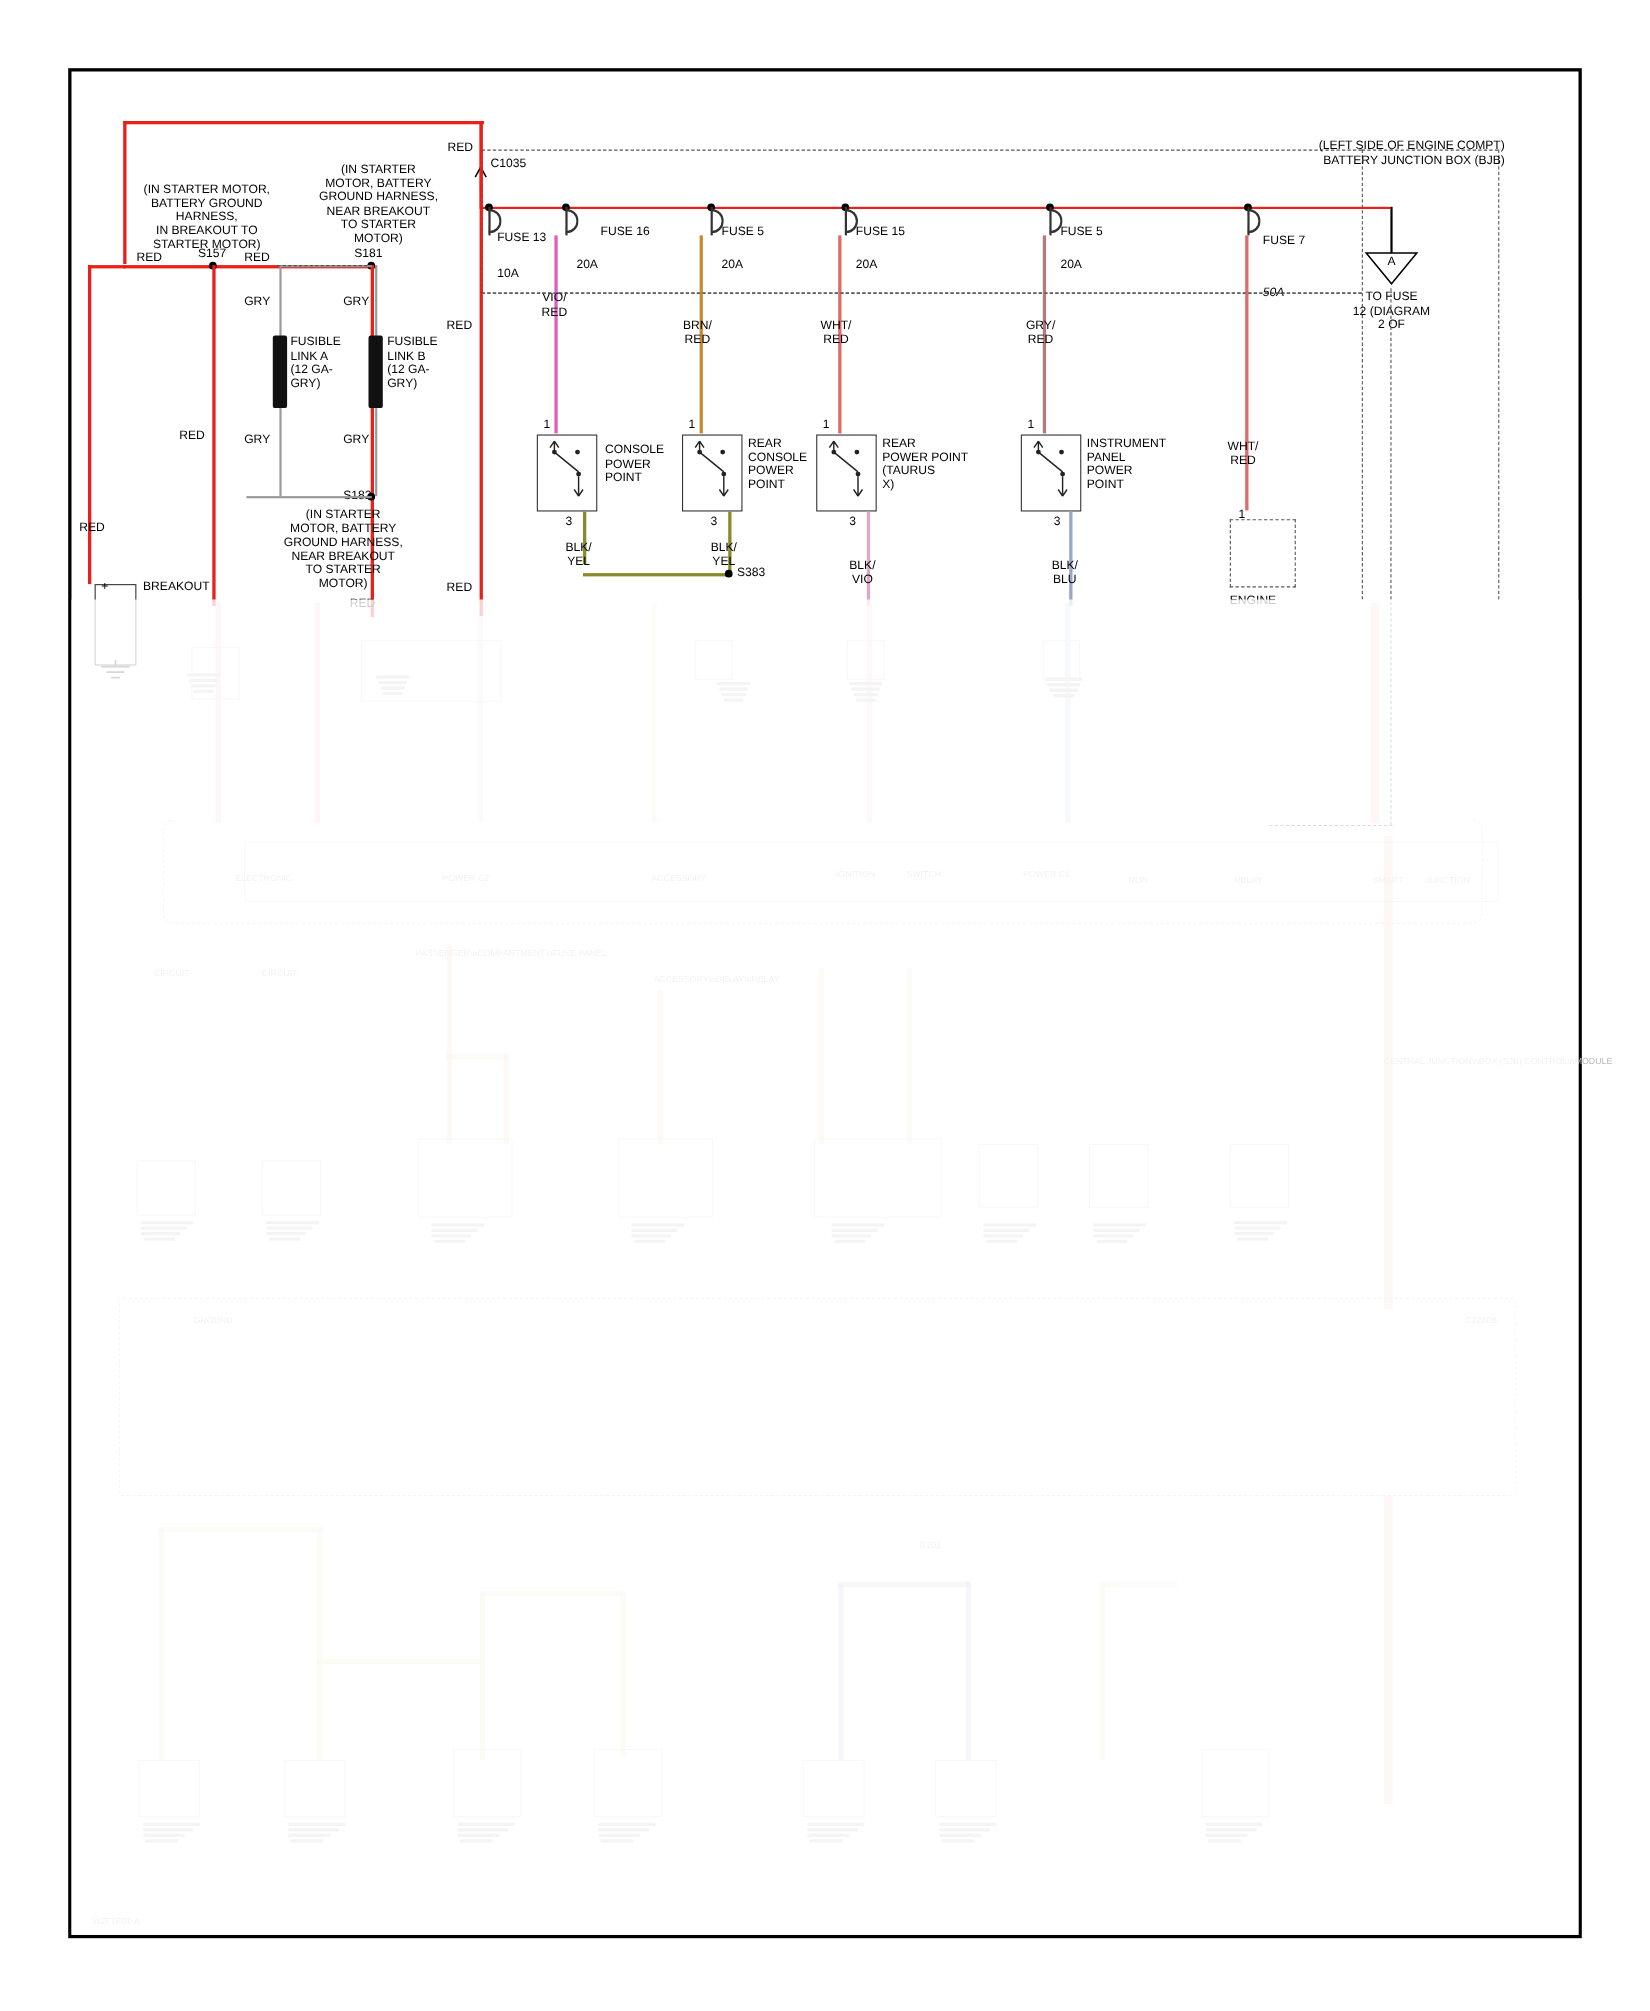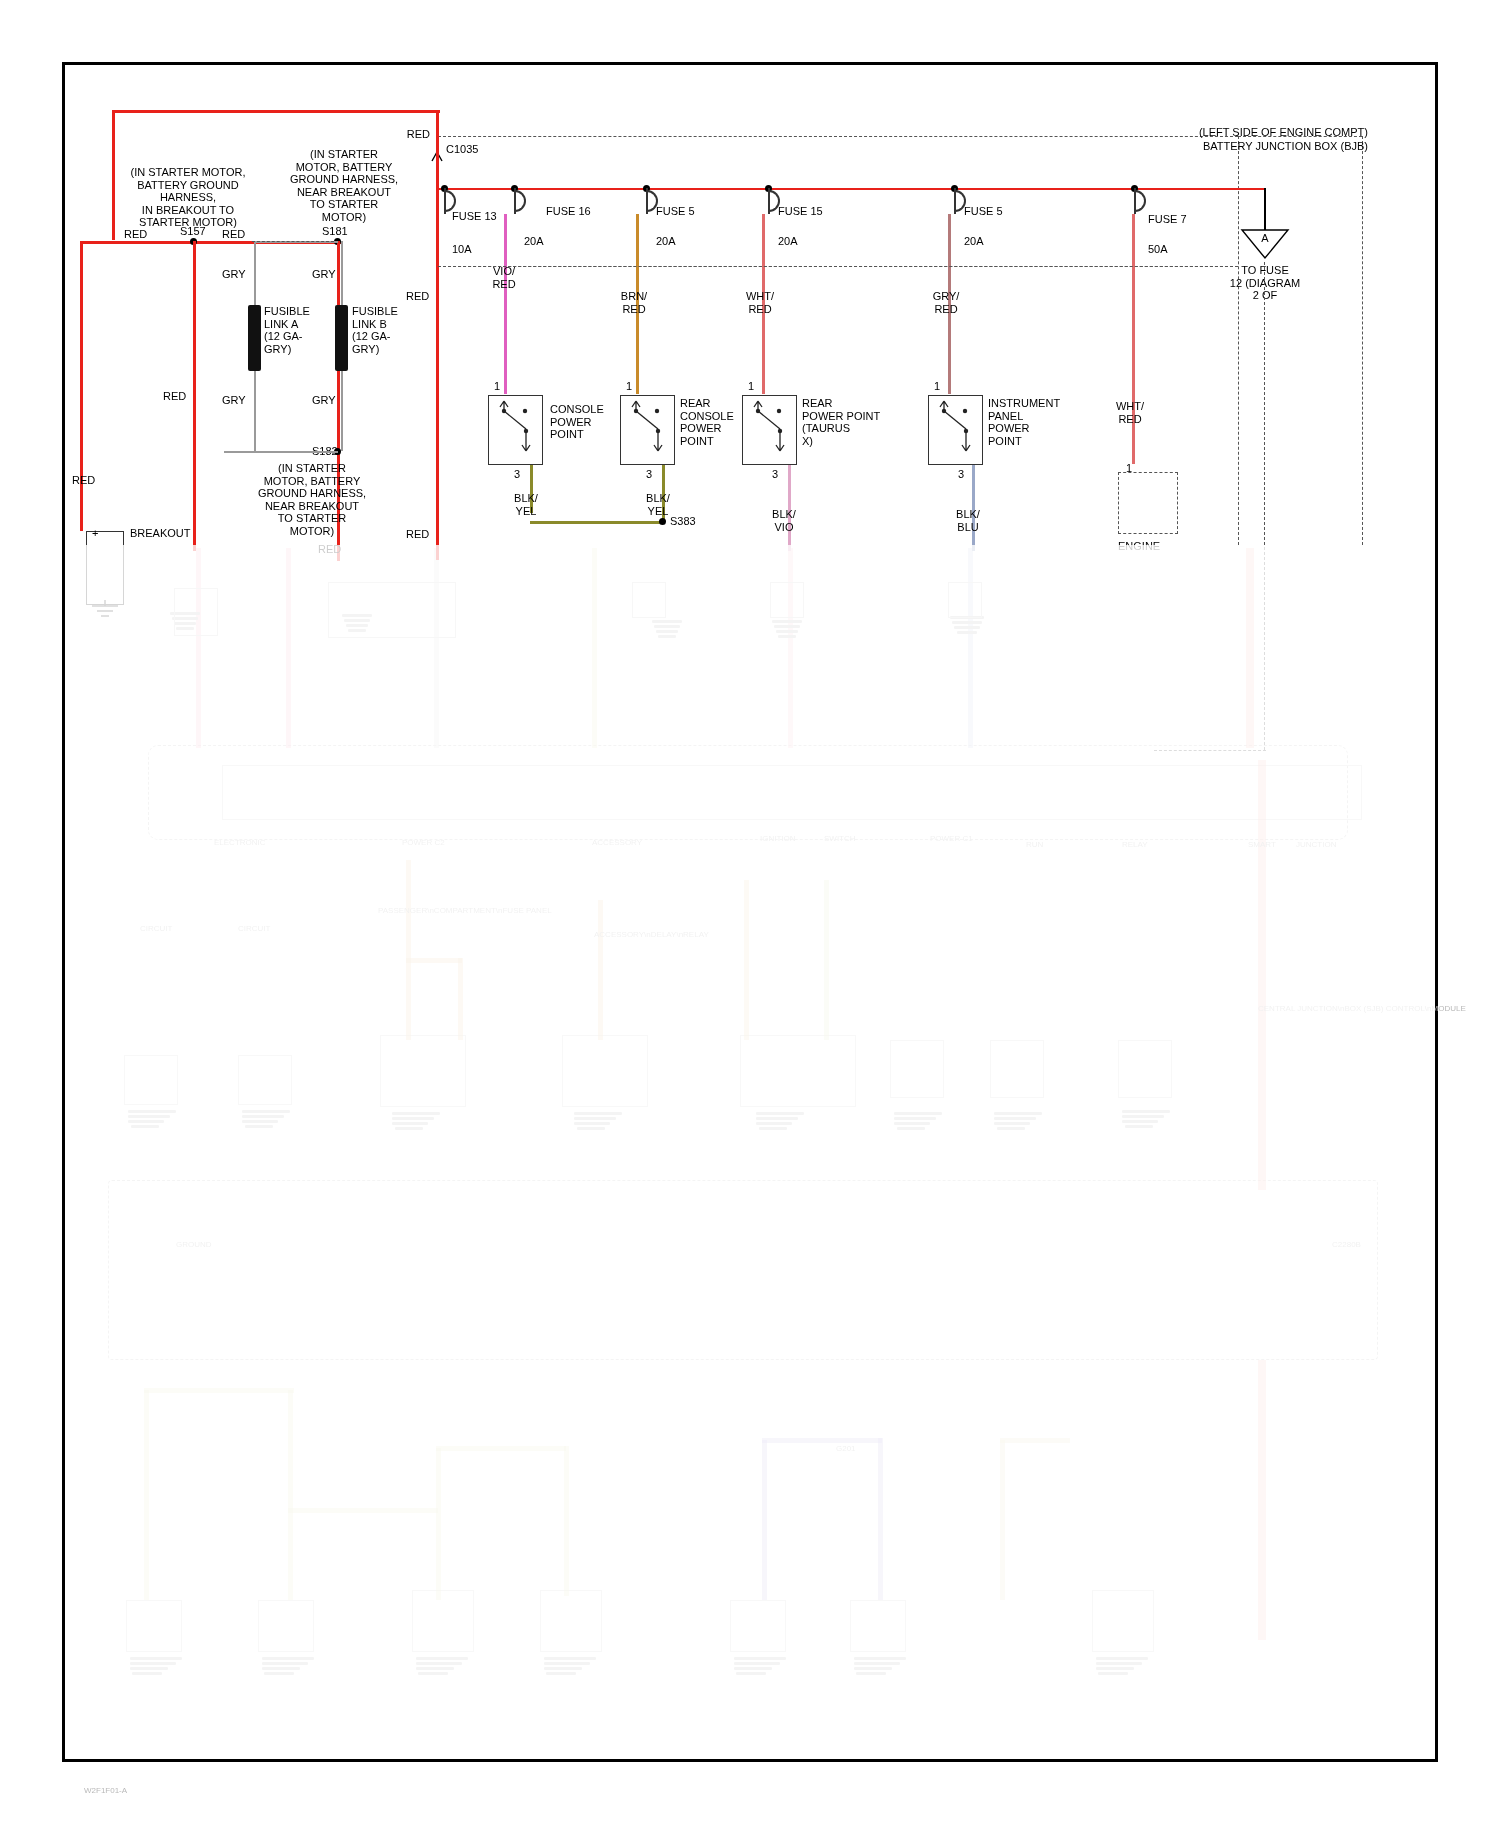--- a/index.html
+++ b/index.html
@@ -110,21 +110,20 @@
     border: 1.4px dashed #c9c9c9;
     box-sizing: border-box;
     border-radius: 10px;
   }
   .gtxt {
     position: absolute;
     font-size: 8px;
     line-height: 9px;
     color: #b9b9b9;
     white-space: pre;
-    margin-top: 44px;
   }
   .conn {
     position: absolute;
     width: 34px; height: 40px;
   }
   .conn i {
     display: block;
     height: 3px;
     margin: 2px auto 0;
     background: #c6c6c6;
@@ -388,21 +387,21 @@
     <div class="dot" style="left:951px; top:185px;"></div>
     <div class="fuse" style="left:954px; top:188px;"></div>
     <div class="fusearc" style="left:954px; top:190px;"></div>
     <div class="lbl" style="left:964px; top:205px;">FUSE 5</div>
     <div class="lbl" style="left:964px; top:235px;">20A</div>
 
     <div class="dot" style="left:1131px; top:185px;"></div>
     <div class="fuse" style="left:1134px; top:188px;"></div>
     <div class="fusearc" style="left:1134px; top:190px;"></div>
     <div class="lbl" style="left:1148px; top:213px;">FUSE 7</div>
-    <div class="lbl" style="left:1148px; top:243px;">50A</div>
+    <div class="lbl" style="left:1148px; top:260px;font-style:italic;">50A</div>
   </div>
 
   <div class="wire v" style="left:504px; top:214px; height:180px; border-left-color:#e05fc0; border-left-width:3px;"></div>
   <div class="lbl c" style="left:478px; top:265px; width:52px;">VIO/
 RED</div>
 
   <div class="wire v" style="left:636px; top:214px; height:180px; border-left-color:#c98b2a; border-left-width:3px;"></div>
   <div class="lbl c" style="left:608px; top:290px; width:52px;">BRN/
 RED</div>
 

